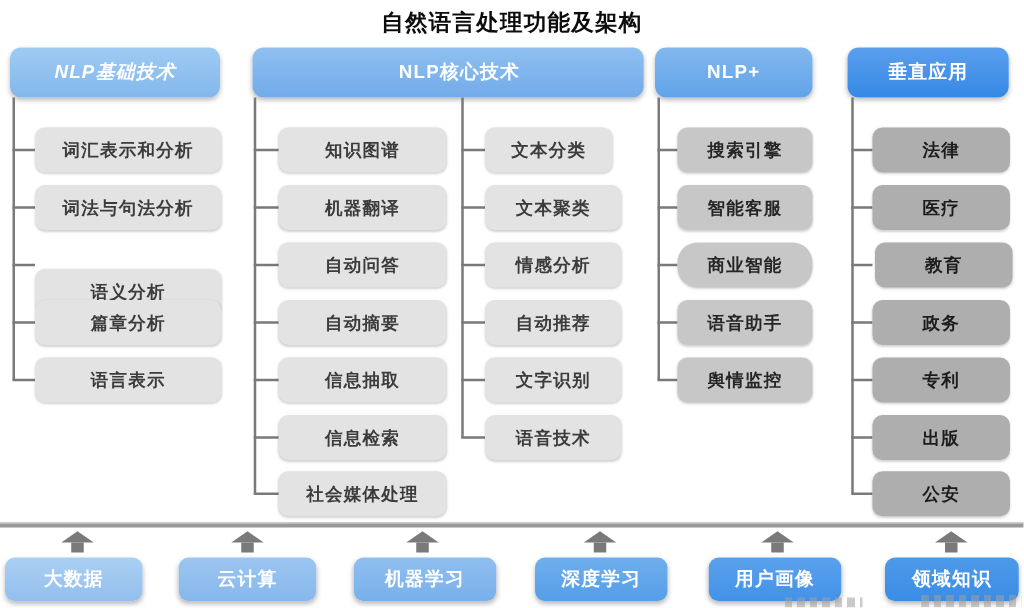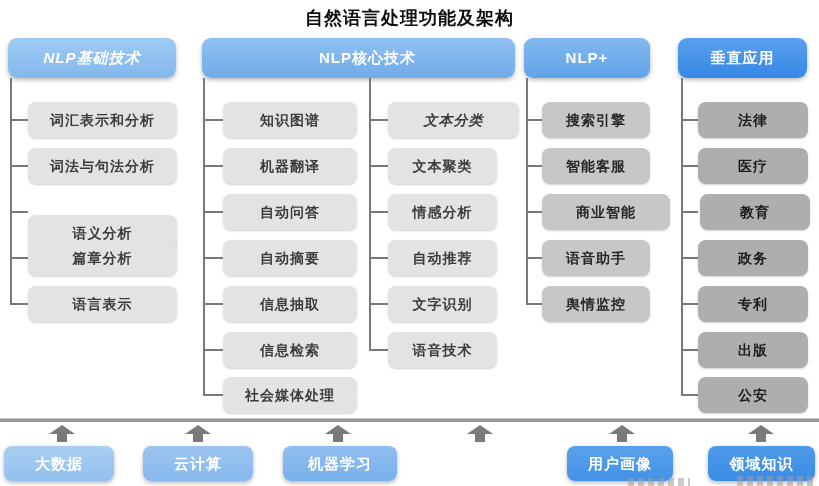--- a/index.html
+++ b/index.html
@@ -84,37 +84,37 @@
   <div class="item light" style="left:223px;top:286px;width:134px;">信息抽取</div>
   <div class="item light" style="left:223px;top:332px;width:134px;">信息检索</div>
   <div class="item light" style="left:223px;top:377px;width:134px;">社会媒体处理</div>
   <div class="vline" style="left:369px;top:78px;height:272px;"></div>
   <div class="stub" style="left:369px;top:119px;width:19px;"></div>
   <div class="stub" style="left:369px;top:165px;width:19px;"></div>
   <div class="stub" style="left:369px;top:211px;width:19px;"></div>
   <div class="stub" style="left:369px;top:257px;width:19px;"></div>
   <div class="stub" style="left:369px;top:303px;width:19px;"></div>
   <div class="stub" style="left:369px;top:349px;width:19px;"></div>
-  <div class="item light" style="left:388px;top:102px;width:131px;font-style:italic;">文本分类</div>
+  <div class="item light" style="left:388px;top:102px;width:102px;">文本分类</div>
   <div class="item light" style="left:388px;top:148px;width:109px;">文本聚类</div>
   <div class="item light" style="left:388px;top:194px;width:109px;">情感分析</div>
   <div class="item light" style="left:388px;top:240px;width:109px;">自动推荐</div>
   <div class="item light" style="left:388px;top:286px;width:109px;">文字识别</div>
   <div class="item light" style="left:388px;top:332px;width:109px;">语音技术</div>
 
   <div class="hdr hdr3" style="left:524px;width:126px;">NLP+</div>
   <div class="vline" style="left:526px;top:78px;height:226px;"></div>
   <div class="stub" style="left:526px;top:119px;width:16px;"></div>
   <div class="stub" style="left:526px;top:165px;width:16px;"></div>
   <div class="stub" style="left:526px;top:211px;width:16px;"></div>
   <div class="stub" style="left:526px;top:257px;width:16px;"></div>
   <div class="stub" style="left:526px;top:303px;width:16px;"></div>
   <div class="item med" style="left:542px;top:102px;width:108px;">搜索引擎</div>
   <div class="item med" style="left:542px;top:148px;width:108px;">智能客服</div>
-  <div class="item med" style="left:542px;top:194px;width:128px;">商业智能</div>
+  <div class="item med" style="left:542px;top:194px;width:108px;border-radius:16px;">商业智能</div>
   <div class="item med" style="left:542px;top:240px;width:108px;">语音助手</div>
   <div class="item med" style="left:542px;top:286px;width:108px;">舆情监控</div>
 
   <div class="hdr hdr4" style="left:678px;width:129px;">垂直应用</div>
   <div class="vline" style="left:681px;top:78px;height:317px;"></div>
   <div class="stub" style="left:681px;top:119px;width:17px;"></div>
   <div class="stub" style="left:681px;top:165px;width:17px;"></div>
   <div class="stub" style="left:681px;top:211px;width:17px;"></div>
   <div class="stub" style="left:681px;top:257px;width:17px;"></div>
   <div class="stub" style="left:681px;top:303px;width:17px;"></div>
@@ -151,19 +151,20 @@
       <div class="stem"></div>
     </div>
   <div class="arrow" style="left:747px;">
       <div class="head"></div>
       <div class="stem"></div>
     </div>
 
   <div class="fbox f1" style="left:4px;width:110px;">大数据</div>
   <div class="fbox f2" style="left:143px;width:110px;">云计算</div>
   <div class="fbox f3" style="left:283px;width:114px;">机器学习</div>
+  <div class="fbox f4" style="left:428px;width:106px;">深度学习</div>
   <div class="fbox f5" style="left:567px;width:106px;">用户画像</div>
   <div class="fbox f6" style="left:708px;width:107px;">领域知识</div>
 
   <div class="wm" style="left:628px;top:478px;width:62px;"></div>
   <div class="wm" style="left:737px;top:476px;width:80px;height:10px;"></div>
 
 </div>
 
 </body></html>

